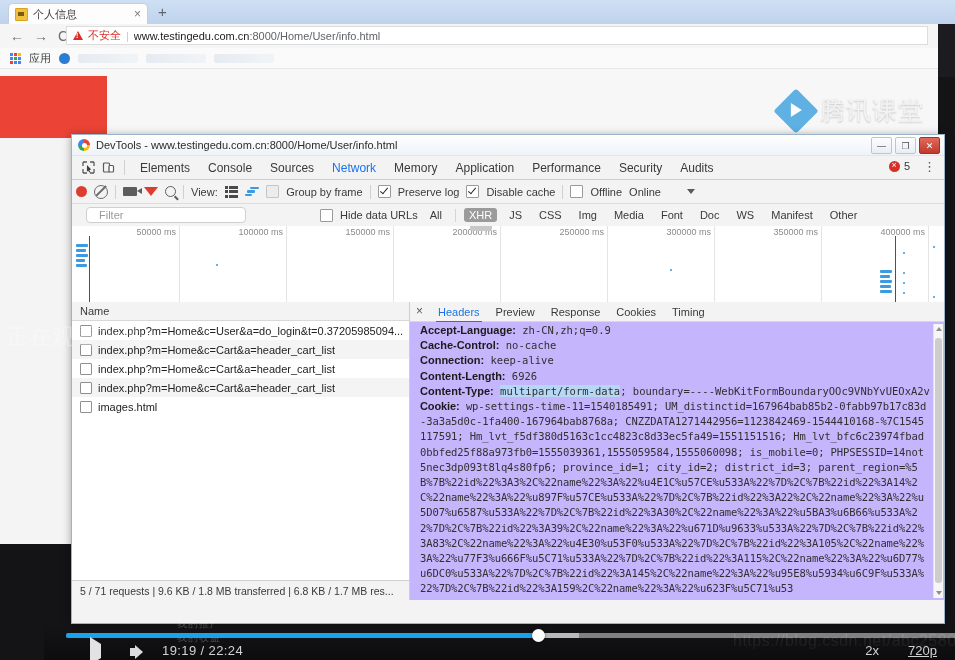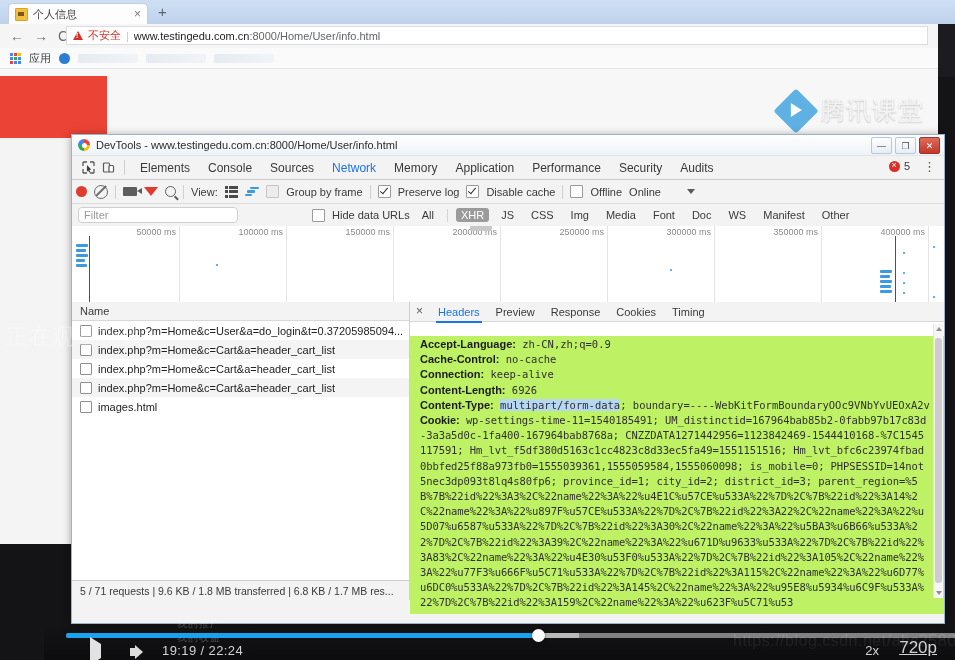--- a/index.html
+++ b/index.html
@@ -208,21 +208,21 @@
   .tb-txt{white-space:nowrap;}
   .tb-sep{width:1px;height:14px;background:#d0d0d0;}
   .sel-caret{width:0;height:0;border-left:4px solid transparent;border-right:4px solid transparent;border-top:5px solid #5a5a5a;cursor:pointer;}
 
   #filter-bar{
     position:absolute;left:0;top:69px;width:872px;height:22px;background:#f3f3f3;
     border-bottom:1px solid #dcdcdc;display:flex;align-items:center;gap:7px;font-size:11px;color:#3a3a3a;
   }
   #filter-input{
     width:160px;height:16px;background:#fff;border:1px solid #cfcfcf;border-radius:4px;
-    margin-left:6px;font-size:11px;color:#9a9a9a;display:flex;align-items:center;padding-left:5px;box-sizing:border-box;
+    margin-left:14px;font-size:11px;color:#9a9a9a;display:flex;align-items:center;padding-left:12px;box-sizing:border-box;
   }
   .typefilter{padding:1px 5px;border-radius:3px;cursor:pointer;white-space:nowrap;}
   .typefilter.active{background:#9b9b9b;color:#fff;}
   .ftr-sep{width:1px;height:13px;background:#d5d5d5;margin:0 1px;}
 
   
   #overview{
     position:absolute;left:0;top:91px;width:872px;height:76px;background:#fff;
     border-bottom:1px solid #cfcfcf;overflow:hidden;
   }
@@ -253,21 +253,21 @@
   #detail-tabs{
     height:20px;background:#f3f3f3;border-bottom:1px solid #d8d8d8;display:flex;align-items:center;
     gap:2px;padding-left:6px;box-sizing:border-box;
   }
   .d-close{font-size:12px;color:#5a5a5a;margin-right:6px;cursor:pointer;line-height:11px;}
   .d-tab{font-size:11px;color:#3a3a3a;padding:2px 7px;cursor:pointer;position:relative;white-space:nowrap;}
   .d-tab.active{color:#1a73e8;}
   .d-tab.active:after{content:"";position:absolute;left:5px;right:5px;bottom:-3px;height:2px;background:#1a73e8;}
 
   #headers-body{
-    position:absolute;left:0;top:34px;width:534px;height:278px;overflow:hidden;background:#bef264;
+    position:absolute;left:0;top:20px;width:534px;height:278px;overflow:hidden;background:#c4b5fd;
     padding:1px 14px 0 10px;box-sizing:border-box;
   }
   .hdr-line{
     font-family:"DejaVu Sans Mono","Liberation Mono",monospace;
     font-size:10.5px;color:#303030;line-height:15.2px;white-space:pre-wrap;word-break:break-all;
   }
   .hdr-line b{font-family:"Liberation Sans",sans-serif;font-size:11px;font-weight:bold;color:#1b1b1b;}
   .hl{background:#b7d8f5;}
   .cookie-wrap{letter-spacing:-0.1px;}
   #hdr-scrollbar{
@@ -302,21 +302,21 @@
   #progress-buffer{position:absolute;left:473px;top:0;height:5px;width:40px;background:rgba(255,255,255,.45);}
   #progress-knob{position:absolute;left:466px;top:-4px;width:13px;height:13px;border-radius:50%;background:#fff;box-shadow:0 0 3px rgba(0,0,0,.5);cursor:pointer;}
   .pl-ctrl{position:absolute;bottom:1px;color:#dcdcdc;font-size:12px;}
   #play-btn{left:46px;bottom:2px;}
   .play-tri{width:0;height:0;border-left:11px solid #e2e2e2;border-top:7px solid transparent;border-bottom:7px solid transparent;cursor:pointer;}
   #vol-btn{left:86px;bottom:1px;}
   .spk{width:7px;height:8px;background:#dcdcdc;position:relative;display:inline-block;}
   .spk:after{content:"";position:absolute;left:5px;top:-3px;border-top:7px solid transparent;border-bottom:7px solid transparent;border-left:8px solid #dcdcdc;}
   #time-label{left:118px;bottom:2px;font-size:13px;color:#d2d2d2;letter-spacing:.4px;}
   #speed-label{right:120px;bottom:2px;font-size:13px;color:#d2d2d2;}
-  #quality-label{right:62px;bottom:2px;font-size:17px;color:#d2d2d2;text-decoration:underline;}
+  #quality-label{right:62px;bottom:2px;font-size:13px;color:#d2d2d2;text-decoration:underline;}
   #fullscreen-btn{right:20px;bottom:4px;width:13px;height:11px;cursor:pointer;}
   #fullscreen-btn i{position:absolute;width:5px;height:5px;border:2px solid #d2d2d2;}
   #fullscreen-btn i:nth-child(1){left:0;top:0;border-right:none;border-bottom:none;}
   #fullscreen-btn i:nth-child(2){right:0;bottom:0;border-left:none;border-top:none;}
   
   .ghost-menu{position:absolute;font-size:10px;color:rgba(255,255,255,.22);letter-spacing:1px;}
 </style>
 </head>
 <body>
 

